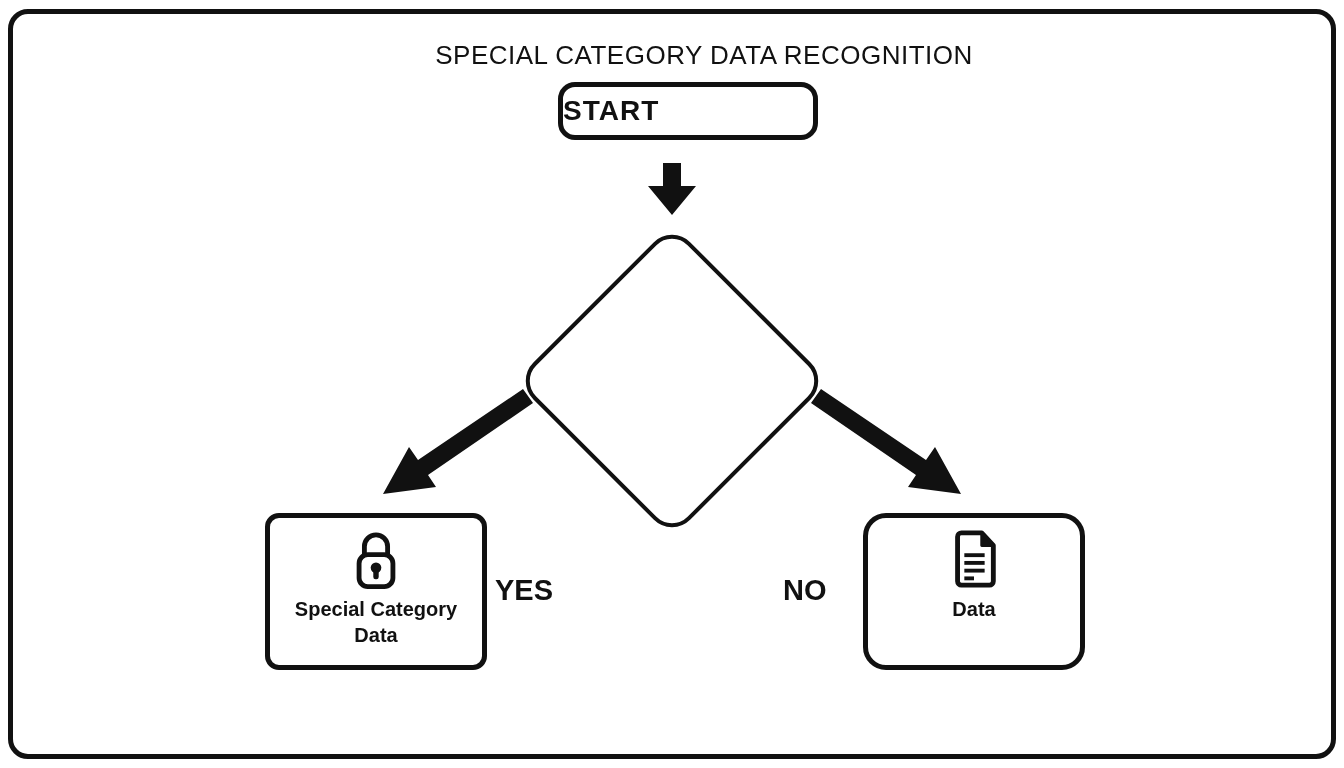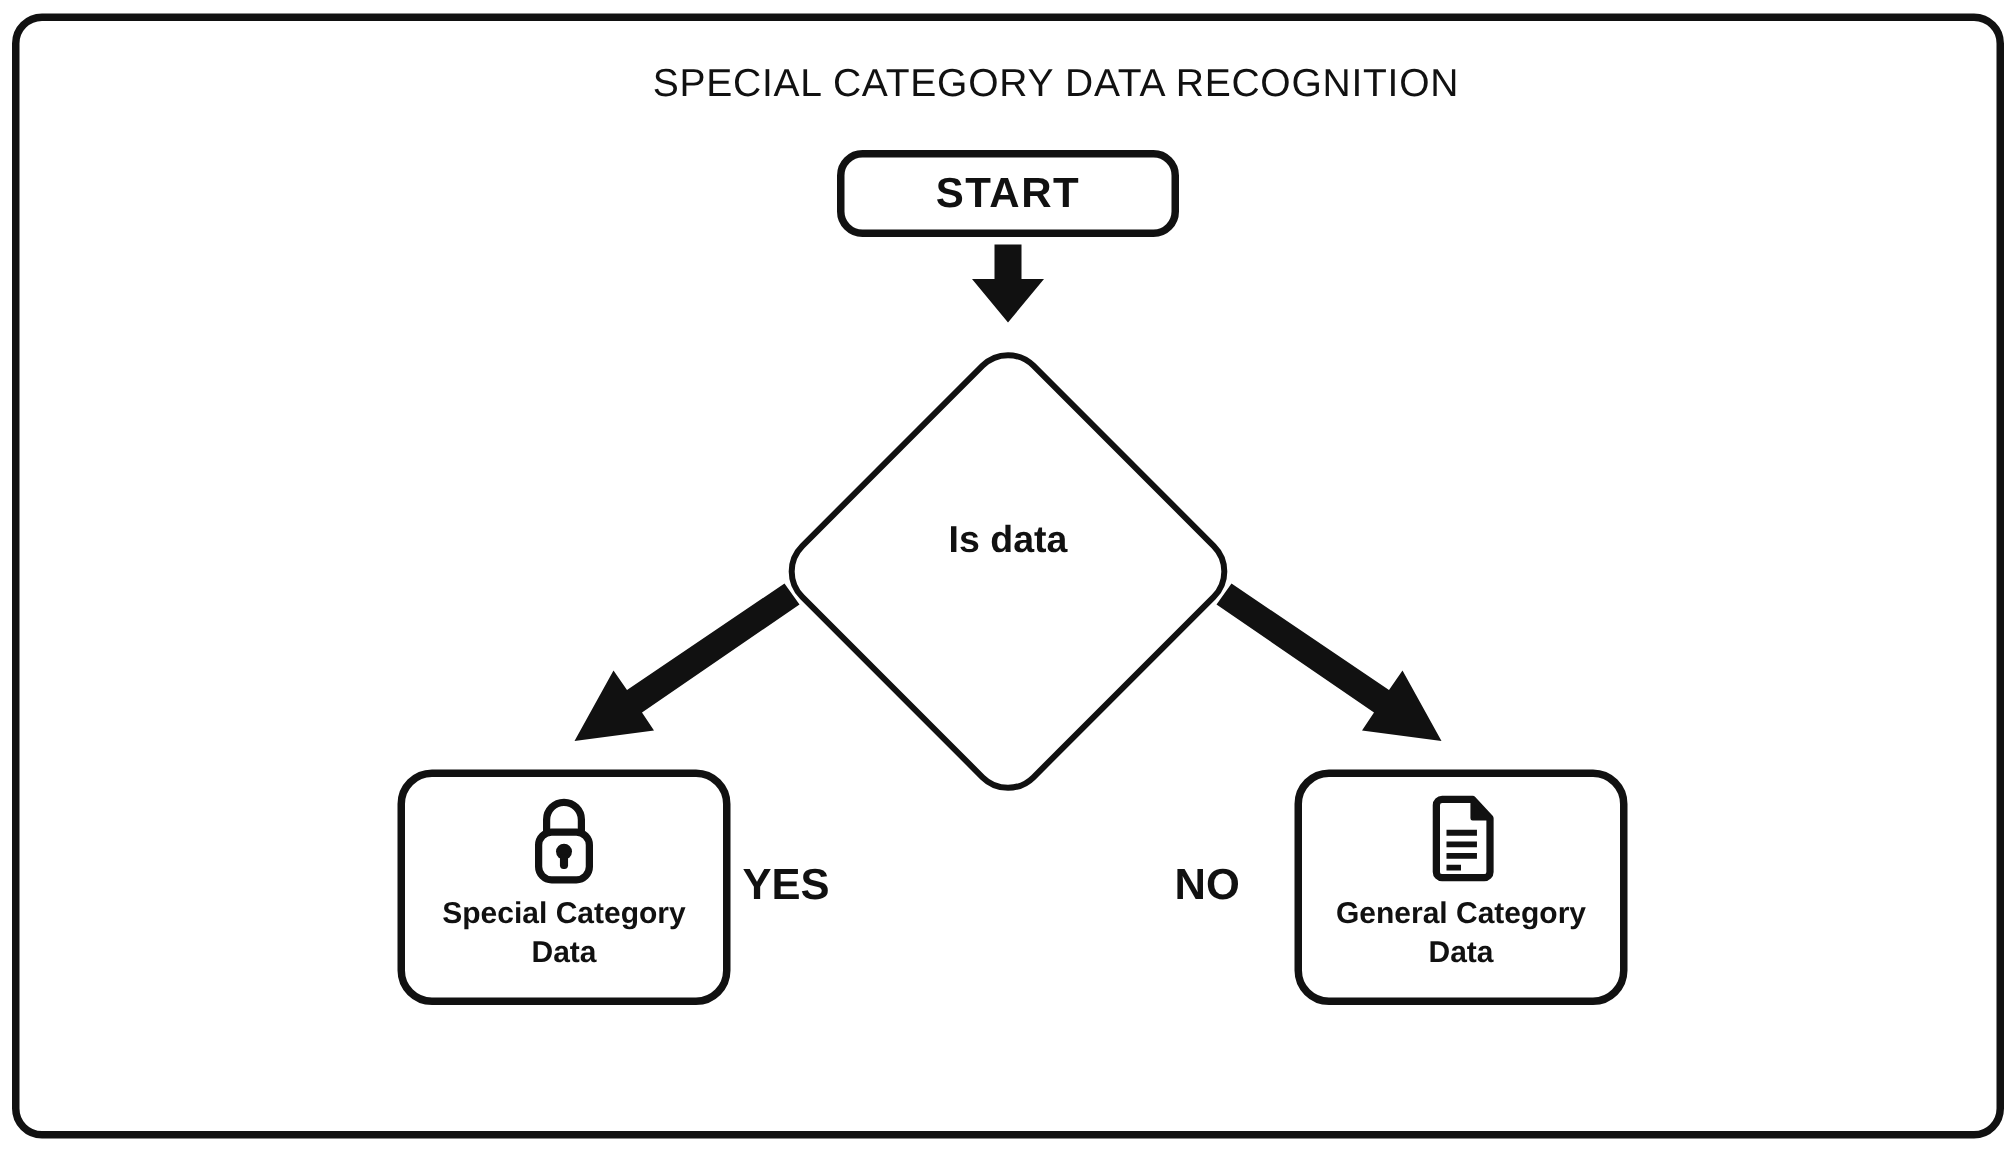--- a/index.html
+++ b/index.html
@@ -26,26 +26,26 @@
     width: 100%;
     text-align: center;
     font-size: 26px;
     font-weight: normal;
     letter-spacing: 0.5px;
     color: var(--ink);
     margin-left: 32px;
   }
   .start-box {
     position: absolute;
-    left: 558px; top: 100px;
-    width: 228px; height: 58px;
+    left: 558px; top: 82px;
+    width: 260px; height: 58px;
     border: 5px solid var(--ink);
     border-radius: 17px;
     background: var(--bg);
-    display: flex; align-items: center; justify-content: center;
+    display: flex; align-items: center; justify-content: flex-start;
     font-size: 28px; font-weight: bold; letter-spacing: 1px;
     color: var(--ink);
   }
   .arrows {
     position: absolute;
     left: 0; top: 0;
     width: 1344px; height: 768px;
     pointer-events: none;
   }
   .diamond {
@@ -81,21 +81,21 @@
     position: absolute;
     top: 513px;
     width: 222px; height: 157px;
     border: 5px solid var(--ink);
     border-radius: 23px;
     background: var(--bg);
     display: flex; flex-direction: column;
     align-items: center;
     padding-top: 11px;
   }
-  .outcome-special { left: 265px; }
+  .outcome-special { left: 265px; border-radius: 14px; }
   .outcome-general { left: 863px; }
   .outcome-icon { width: 58px; height: 62px; flex: 0 0 auto; }
   .outcome-label {
     margin-top: 5px;
     text-align: center;
     font-size: 20px; font-weight: bold;
     line-height: 1.3;
     color: var(--ink);
   }
   .outcome-label span { display: block; }
@@ -114,21 +114,20 @@
   </div>
 
   <svg class="arrows" viewBox="0 0 1344 768" xmlns="http://www.w3.org/2000/svg">
     <polygon fill="#111111" points="663,163 681,163 681,186 696,186 672,215 648,186 663,186"></polygon>
     <polygon fill="#111111" points="523,389 418,460 409,447 383,494 436,487 428,475 533,403"></polygon>
     <polygon fill="#111111" points="821,389 926,460 935,447 961,494 908,487 916,475 811,403"></polygon>
   </svg>
 
   <div class="diamond"></div>
   <div class="diamond-label">
-    <span>Is data</span>
   </div>
 
   <div class="branch-label branch-yes">YES</div>
   <div class="branch-label branch-no">NO</div>
 
   <div class="outcome-box outcome-special">
     <svg class="outcome-icon" viewBox="0 0 60 64" xmlns="http://www.w3.org/2000/svg">
       <path d="M18 27 v-9 a12 12 0 0 1 24 0 v9" fill="none" stroke="#111111" stroke-width="5" stroke-linecap="round"></path>
       <rect x="12.5" y="26.5" width="35" height="33" rx="9" fill="#ffffff" stroke="#111111" stroke-width="5"></rect>
       <circle cx="30" cy="40" r="5.5" fill="#111111"></circle>
@@ -143,18 +142,17 @@
   <div class="outcome-box outcome-general">
     <svg class="outcome-icon" viewBox="0 0 60 64" xmlns="http://www.w3.org/2000/svg">
       <path d="M13 8 a4 4 0 0 1 4 -4 h21 l12 13 v37 a4 4 0 0 1 -4 4 h-29 a4 4 0 0 1 -4 -4 z" fill="#ffffff" stroke="#111111" stroke-width="5" stroke-linejoin="round"></path>
       <path d="M38 4 v13 h12 z" fill="#111111" stroke="#111111" stroke-width="3" stroke-linejoin="round"></path>
       <line x1="20" y1="27" x2="41" y2="27" stroke="#111111" stroke-width="4"></line>
       <line x1="20" y1="35" x2="41" y2="35" stroke="#111111" stroke-width="4"></line>
       <line x1="20" y1="43" x2="41" y2="43" stroke="#111111" stroke-width="4"></line>
       <line x1="20" y1="51" x2="30" y2="51" stroke="#111111" stroke-width="4"></line>
     </svg>
     <div class="outcome-label">
-      <span>General Category</span>
       <span>Data</span>
     </div>
   </div>
 
 </div>
 
 </body></html>

